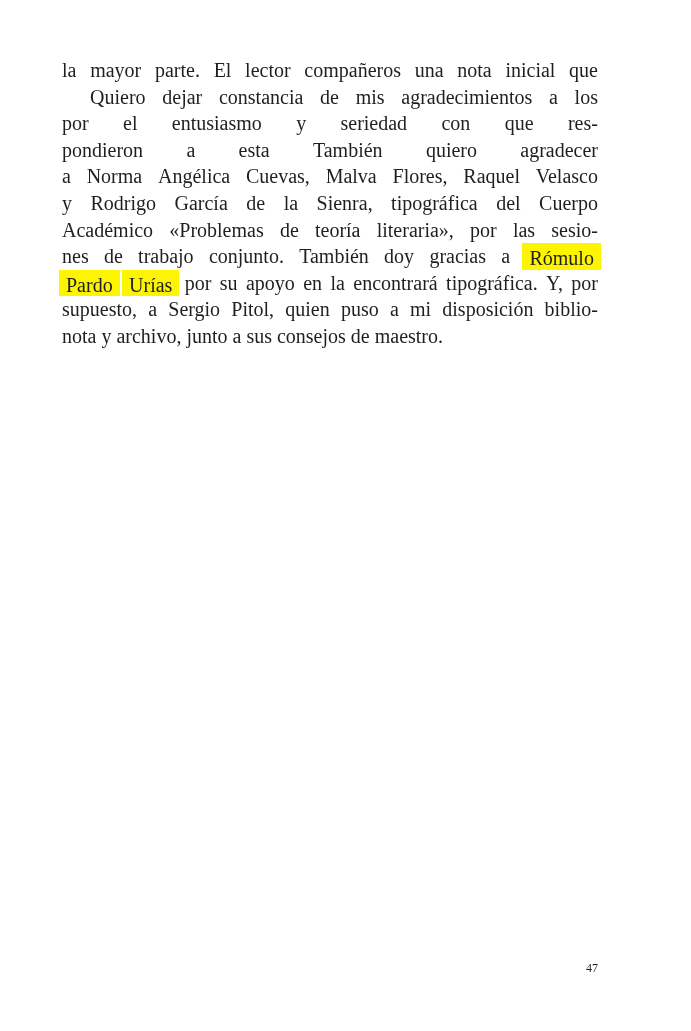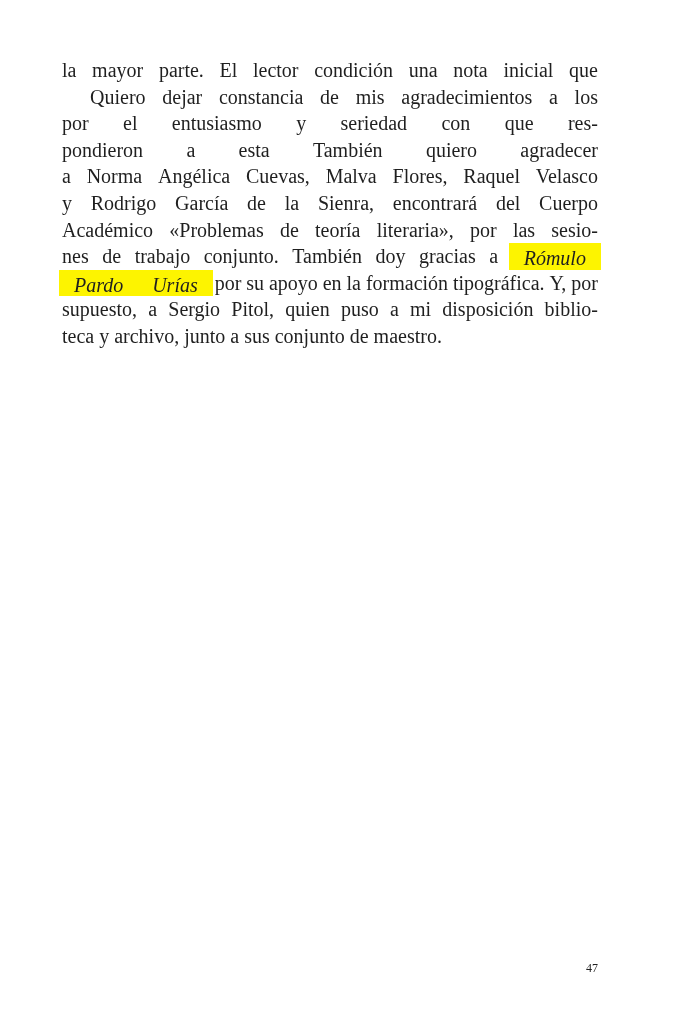--- a/index.html
+++ b/index.html
@@ -34,23 +34,22 @@
     display: flex;
     justify-content: space-between;
     white-space: normal;
   }
   .line.indent {
     padding-left: 28px;
   }
   .word { display: inline-block; }
   .hl {
     background: var(--highlight-color, #fdf400);
-    padding: 2px 15px;
+    padding: 2px 7px;
     margin: 0 -3px;
-    font-style: italic;
   }
   .page-number {
     position: absolute;
     top: 955px;
     left: 62px;
     width: 536px;
     text-align: right;
     font-size: 12px;
     line-height: 26.6px;
     color: var(--text-color, #1f1f1f);
@@ -61,21 +60,21 @@
 
 <div class="page">
   <div class="text-block">
       <div class="paragraph">
         <div class="line justify">
           <span class="word">la</span>
           <span class="word">mayor</span>
           <span class="word">parte.</span>
           <span class="word">El</span>
           <span class="word">lector</span>
-          <span class="word">condición</span>
+          <span class="word">compañeros</span>
           <span class="word">una</span>
           <span class="word">nota</span>
           <span class="word">inicial</span>
           <span class="word">que</span>
         </div>
       </div>
       <div class="paragraph">
         <div class="line justify indent">
           <span class="word">Quiero</span>
           <span class="word">dejar</span>
@@ -114,21 +113,21 @@
           <span class="word">Raquel</span>
           <span class="word">Velasco</span>
         </div>
         <div class="line justify">
           <span class="word">y</span>
           <span class="word">Rodrigo</span>
           <span class="word">García</span>
           <span class="word">de</span>
           <span class="word">la</span>
           <span class="word">Sienra,</span>
-          <span class="word">encontrará</span>
+          <span class="word">tipográfica</span>
           <span class="word">del</span>
           <span class="word">Cuerpo</span>
         </div>
         <div class="line justify">
           <span class="word">Académico</span>
           <span class="word">«Problemas</span>
           <span class="word">de</span>
           <span class="word">teoría</span>
           <span class="word">literaria»,</span>
           <span class="word">por</span>
@@ -147,34 +146,34 @@
           <span class="word hl">Rómulo</span>
         </div>
         <div class="line justify">
           <span class="word hl">Pardo</span>
           <span class="word hl">Urías</span>
           <span class="word">por</span>
           <span class="word">su</span>
           <span class="word">apoyo</span>
           <span class="word">en</span>
           <span class="word">la</span>
-          <span class="word">formación</span>
+          <span class="word">encontrará</span>
           <span class="word">tipográfica.</span>
           <span class="word">Y,</span>
           <span class="word">por</span>
         </div>
         <div class="line justify">
           <span class="word">supuesto,</span>
           <span class="word">a</span>
           <span class="word">Sergio</span>
           <span class="word">Pitol,</span>
           <span class="word">quien</span>
           <span class="word">puso</span>
           <span class="word">a</span>
           <span class="word">mi</span>
           <span class="word">disposición</span>
           <span class="word">biblio-</span>
         </div>
-        <div class="line"><span>teca y archivo, junto a sus conjunto de maestro.</span></div>
+        <div class="line"><span>nota y archivo, junto a sus consejos de maestro.</span></div>
       </div>
     </div>
   <div class="page-number">47</div>
 </div>
 
 </body></html>

